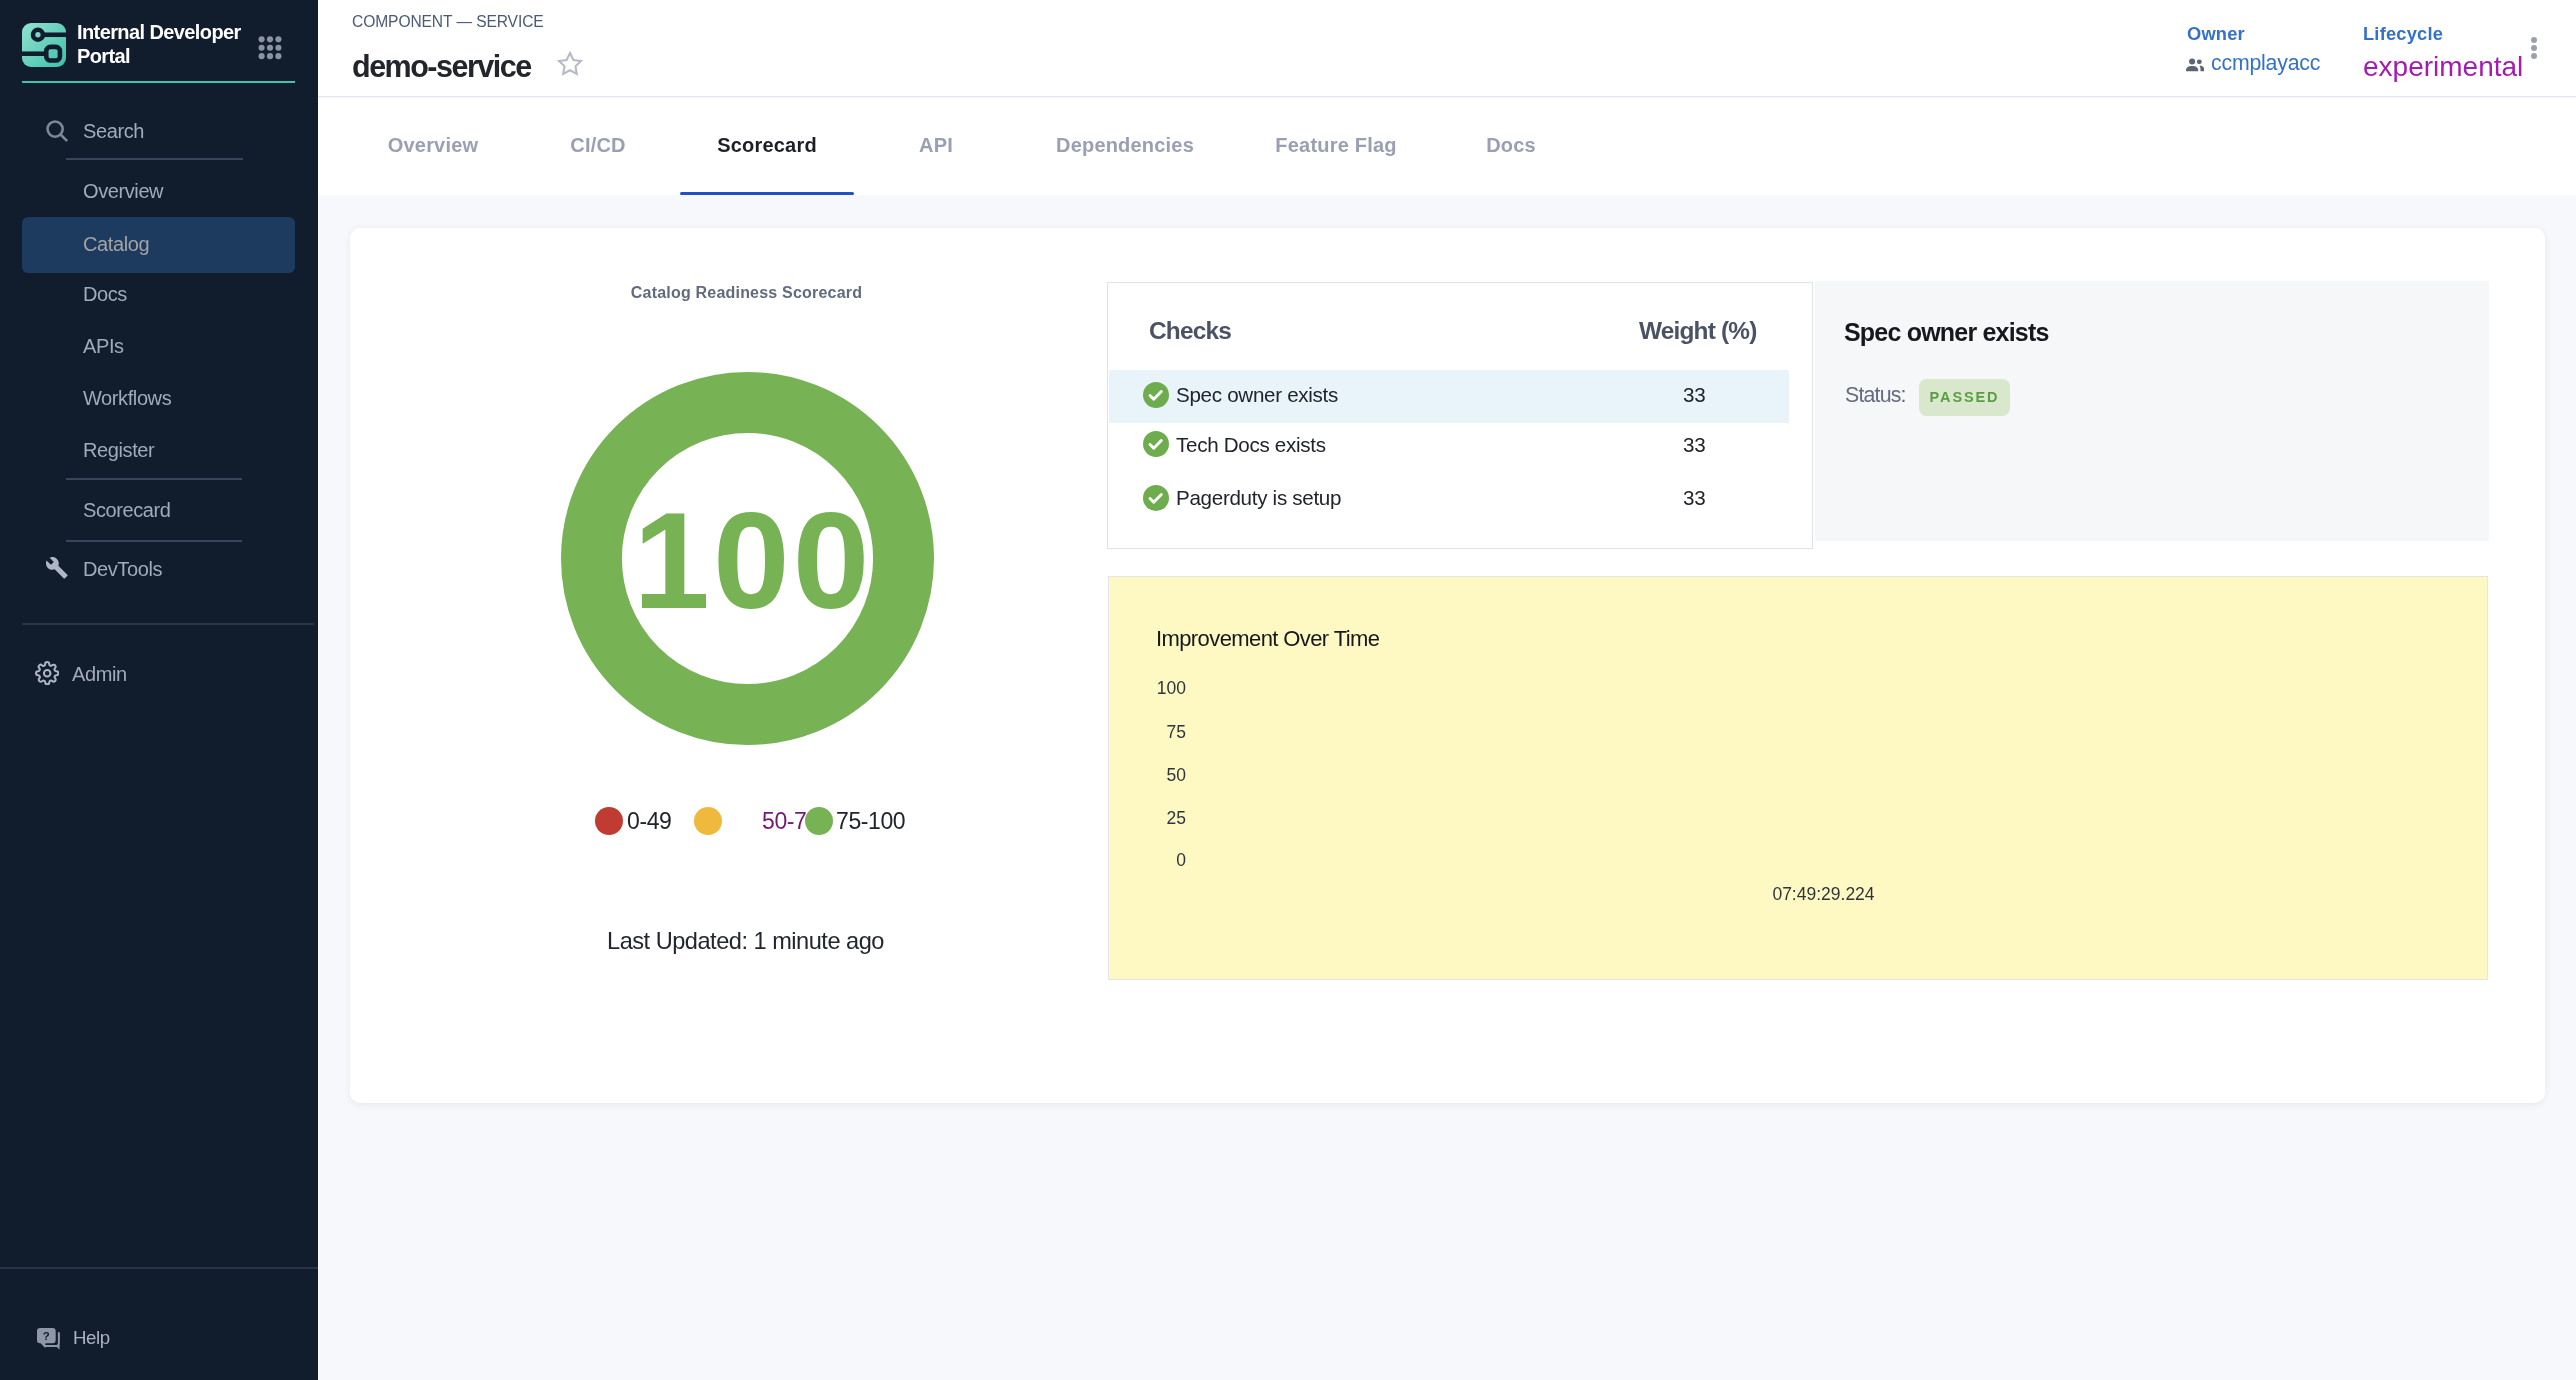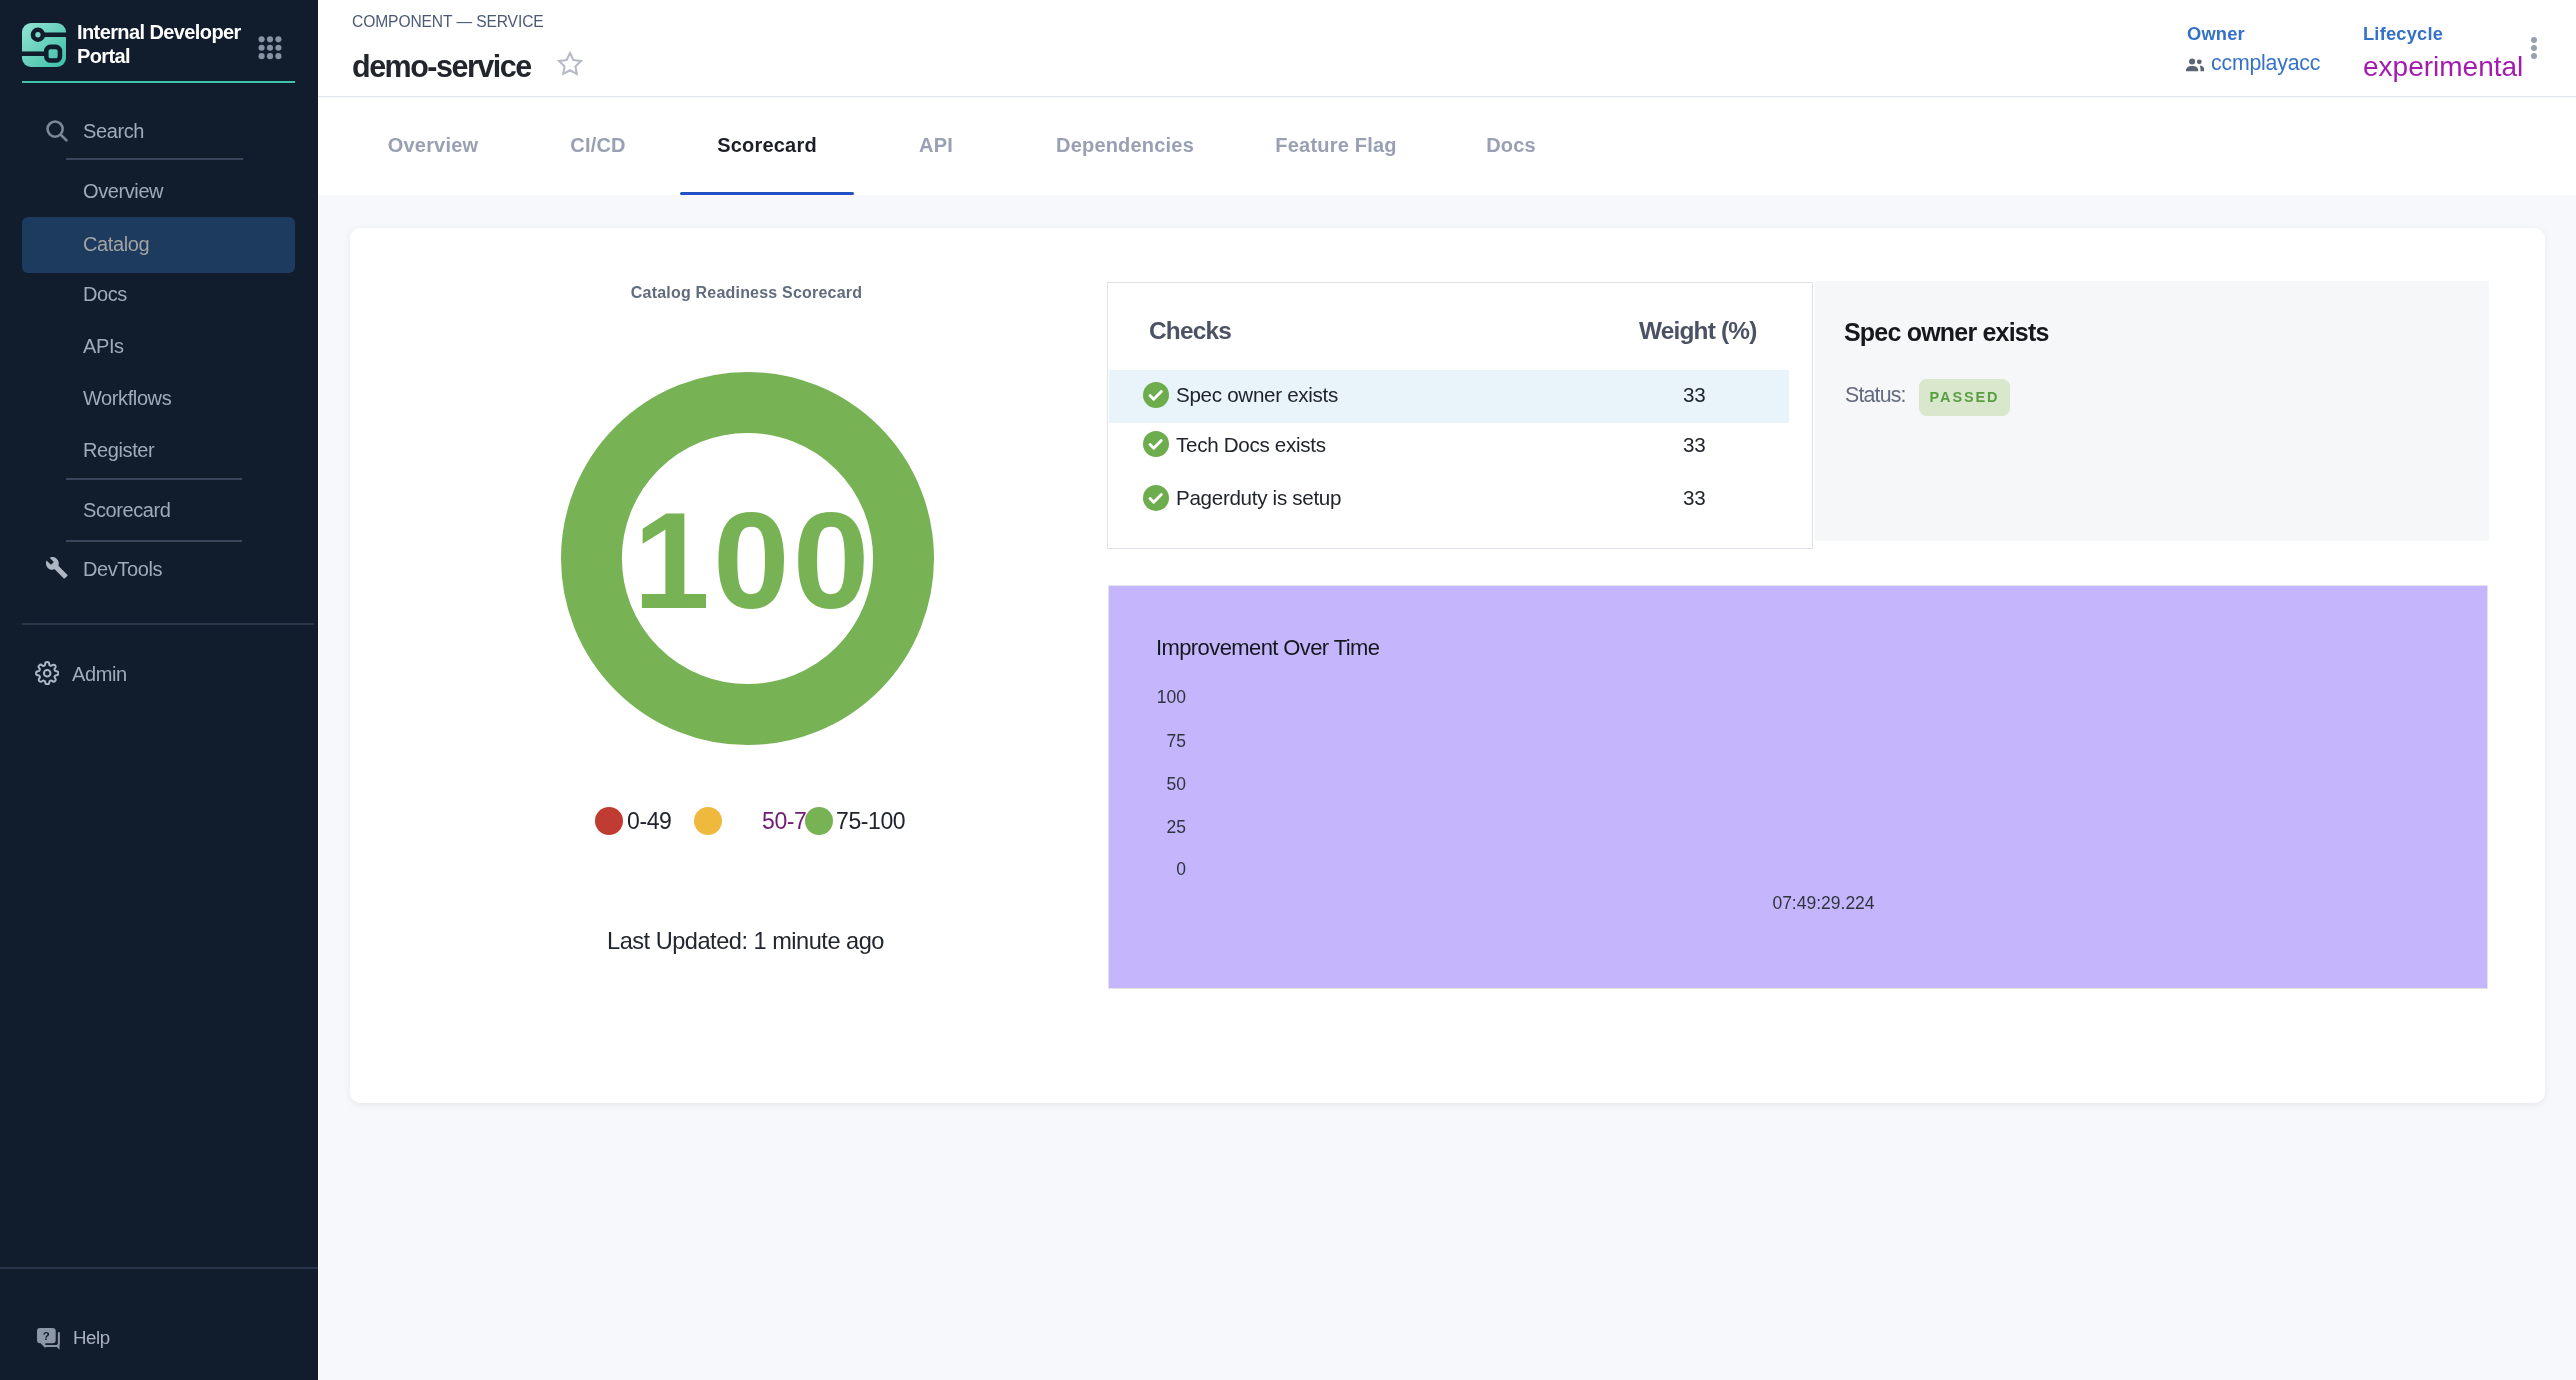--- a/index.html
+++ b/index.html
@@ -170,21 +170,21 @@
     </svg>
   <div class="row-txt" style="left:826px; top:258px;">Pagerduty is setup</div>
   <div class="row-txt" style="left:1333px; top:258px;">33</div>
 
   <div class="abs" style="left:1465px; top:53px; width:674px; height:260px; background:#f6f7f9;">
     <div class="abs" style="left:29px; top:37px; font-size:25px; font-weight:700; letter-spacing:-0.8px; color:#16181d;">Spec owner exists</div>
     <div class="abs" style="left:30px; top:102px; font-size:21.3px; letter-spacing:-0.8px; color:#636b7d;">Status:</div>
     <div class="abs" style="left:104px; top:98px; width:91px; height:37px; background:#d9e8cc; border-radius:7.6px; text-align:center; line-height:37px; font-size:14.5px; font-weight:700; color:#5a9e44; letter-spacing:1.9px;">PASSED</div>
   </div>
 
-  <div class="abs" style="left:758px; top:357px; width:1380px; height:404px; background:#c4b5fd; border:1.5px solid #e3e5eb;">
+  <div class="abs" style="left:758px; top:348px; width:1380px; height:404px; background:#fef9c3; border:1.5px solid #e3e5eb;">
     <div class="abs" style="left:47px; top:49px; font-size:22px; font-weight:500; letter-spacing:-0.6px; color:#15181d;">Improvement Over Time</div>
     <div class="ylab" style="top:101px;">100</div>
     <div class="ylab" style="top:145px;">75</div>
     <div class="ylab" style="top:188px;">50</div>
     <div class="ylab" style="top:231px;">25</div>
     <div class="ylab" style="top:273px;">0</div>
     <div class="abs" style="left:562px; top:307px; width:305px; text-align:center; font-size:17.5px; color:#2f353d;">07:49:29.224</div>
   </div>
 </div>
 

